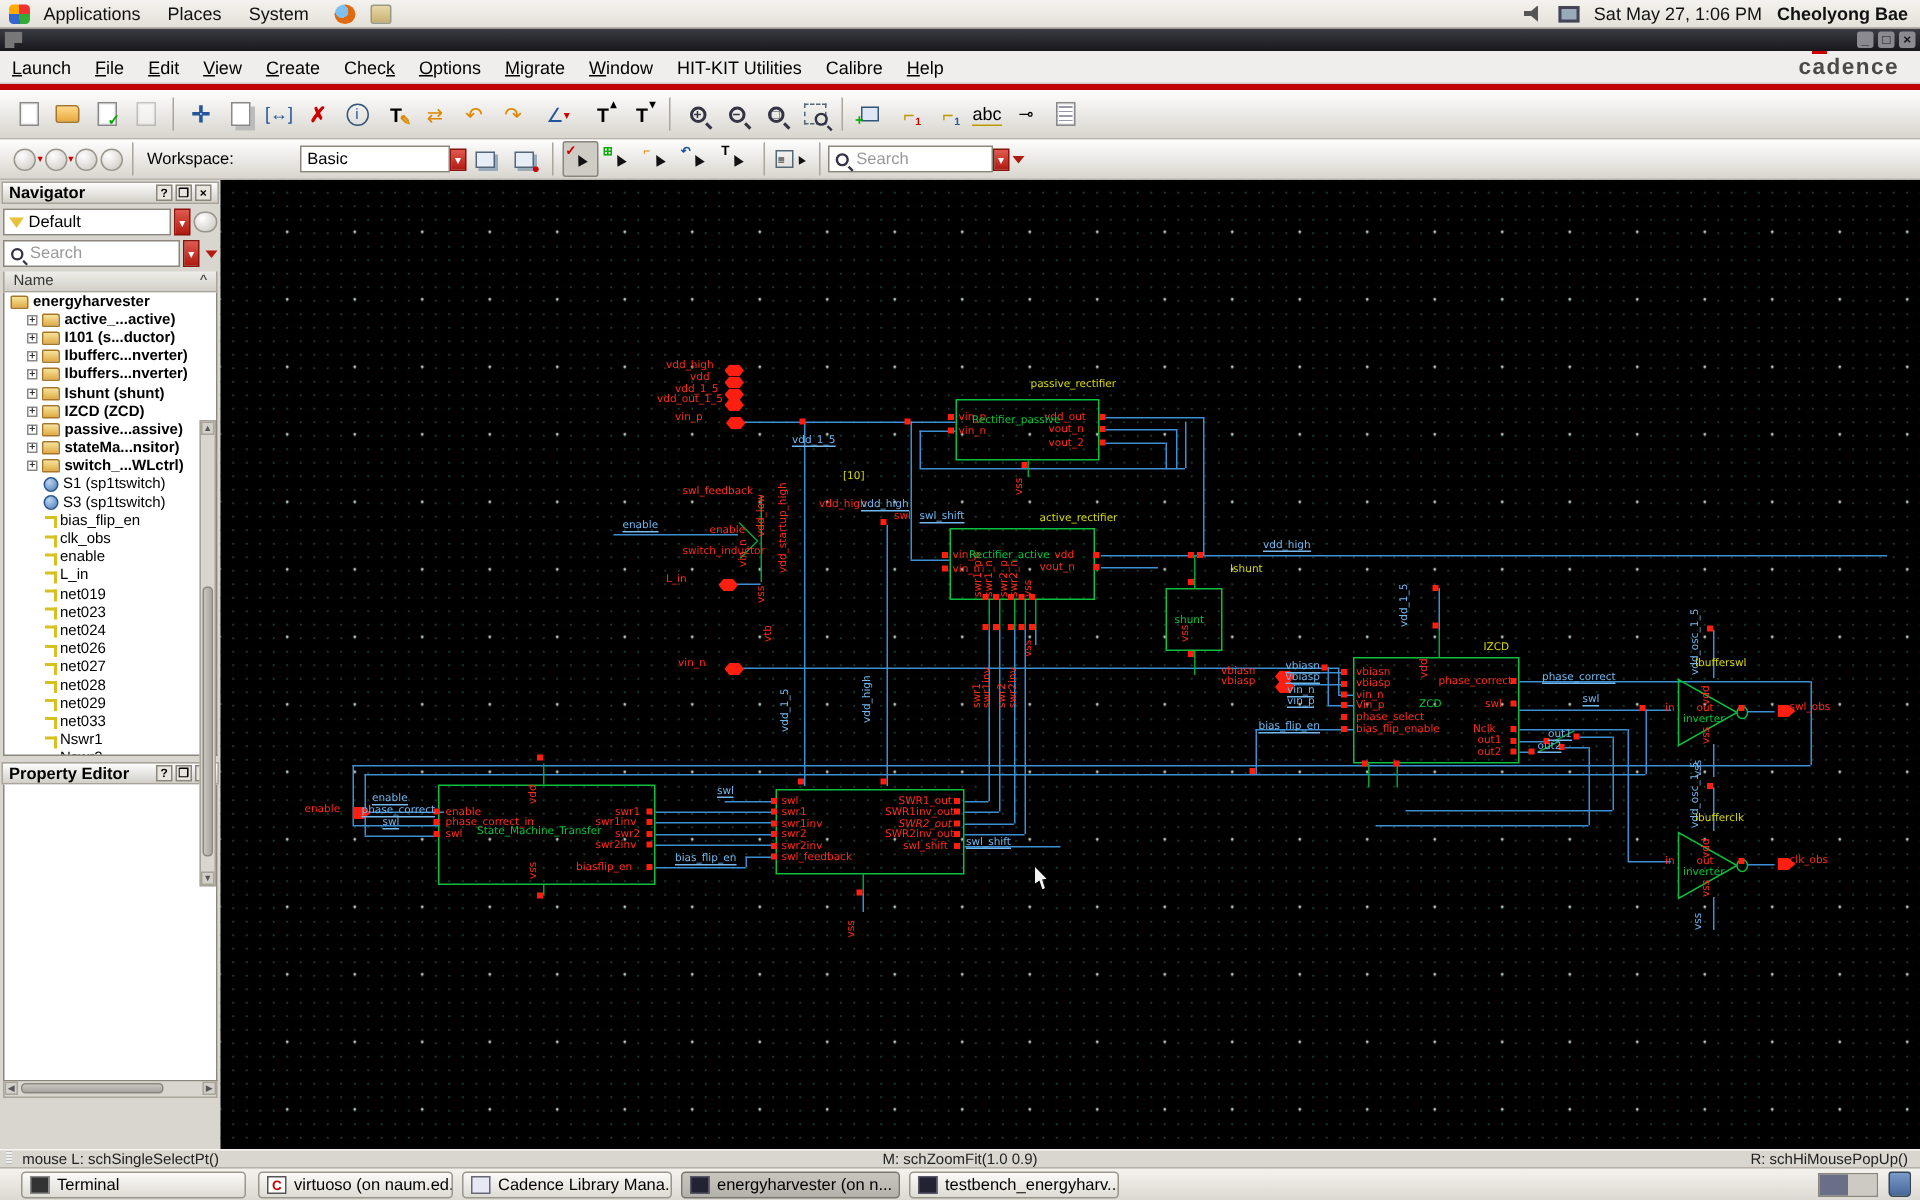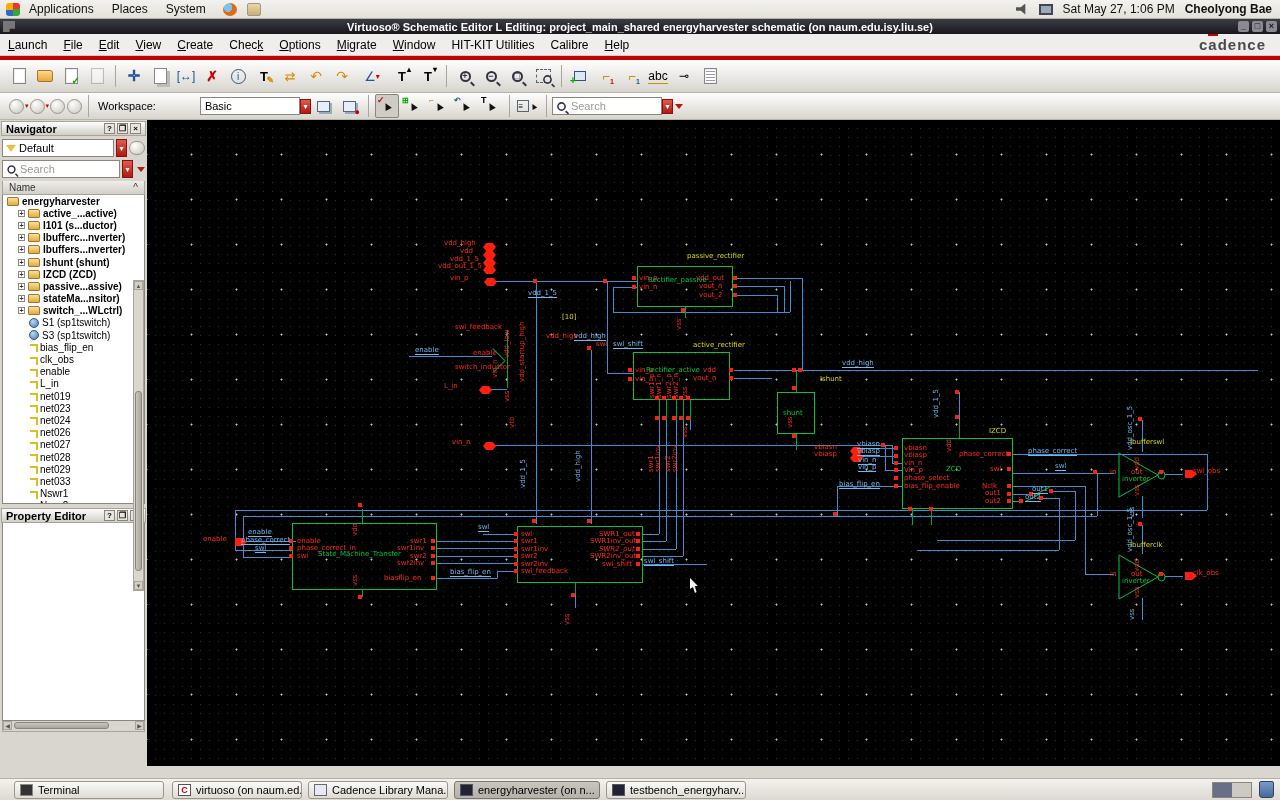--- a/index.html
+++ b/index.html
@@ -119,21 +119,20 @@
     <span class="vol-ico"></span>
     <span class="disp-ico"></span>
     <span class="clock">Sat May 27,  1:06 PM</span>
     <span class="username">Cheolyong Bae</span>
   </span>
 </div>
 
 <div id="win">
   <div id="titlebar">
     <span class="tb-ico"></span>
-    <span>Virtuoso® Schematic Editor L Editing: project_main_shared energyharvester schematic (on naum.edu.isy.liu.se)</span>
     <span class="winbtns">
       <span class="winbtn">_</span>
       <span class="winbtn">□</span>
       <span class="winbtn">×</span>
     </span>
   </div>
   <div id="menubar">
     <span id="menu-items" style="display:flex">
         <span class="menu-item"><u>L</u>aunch</span>
         <span class="menu-item"><u>F</u>ile</span>
@@ -796,20 +795,26 @@
       <div class="slabel vt" style="left: 380px; top: 361px; color: rgb(114, 183, 238);">vdd_1_5</div>
       <div class="slabel vt" style="left: 435px; top: 355px; color: rgb(114, 183, 238);">vdd_high</div>
       <div class="slabel vt" style="left: 793px; top: 291px; color: rgb(114, 183, 238);">vdd_1_5</div>
       <div class="slabel vt" style="left: 987px; top: 323px; color: rgb(114, 183, 238);">vdd_osc_1_5</div>
       <div class="slabel vt" style="left: 987px; top: 425px; color: rgb(114, 183, 238);">vdd_osc_1_5</div>
       <div class="slabel vt" style="left: 989px; top: 391px; color: rgb(114, 183, 238);">vss</div>
       <div class="slabel vt" style="left: 989px; top: 493px; color: rgb(114, 183, 238);">vss</div>
       <div id="mouse-cursor" style="left: 543px; top: 458px;"></div>
     </div>
 
+  <div id="status1">
+    <span class="grip"></span>
+    <span>mouse L: schSingleSelectPt()</span>
+    <span class="abs" style="left:50%;transform:translateX(-50%);top:1px">M: schZoomFit(1.0 0.9)</span>
+    <span class="abs" style="right:8px;top:1px">R: schHiMousePopUp()</span>
+  </div>
   <div id="status2">
     <span style="margin-left:6px">1(2)</span>
     <span class="vsep"></span>
     <span>HIT-Kit: ams_4.10  Tech: c35b4c3  User: cheba106</span>
     <span style="margin-left:auto"></span>
     <span class="vsep"></span>
     <span style="margin-right:10px">Cmd: Sel: 0</span>
   </div>
 </div>
 

